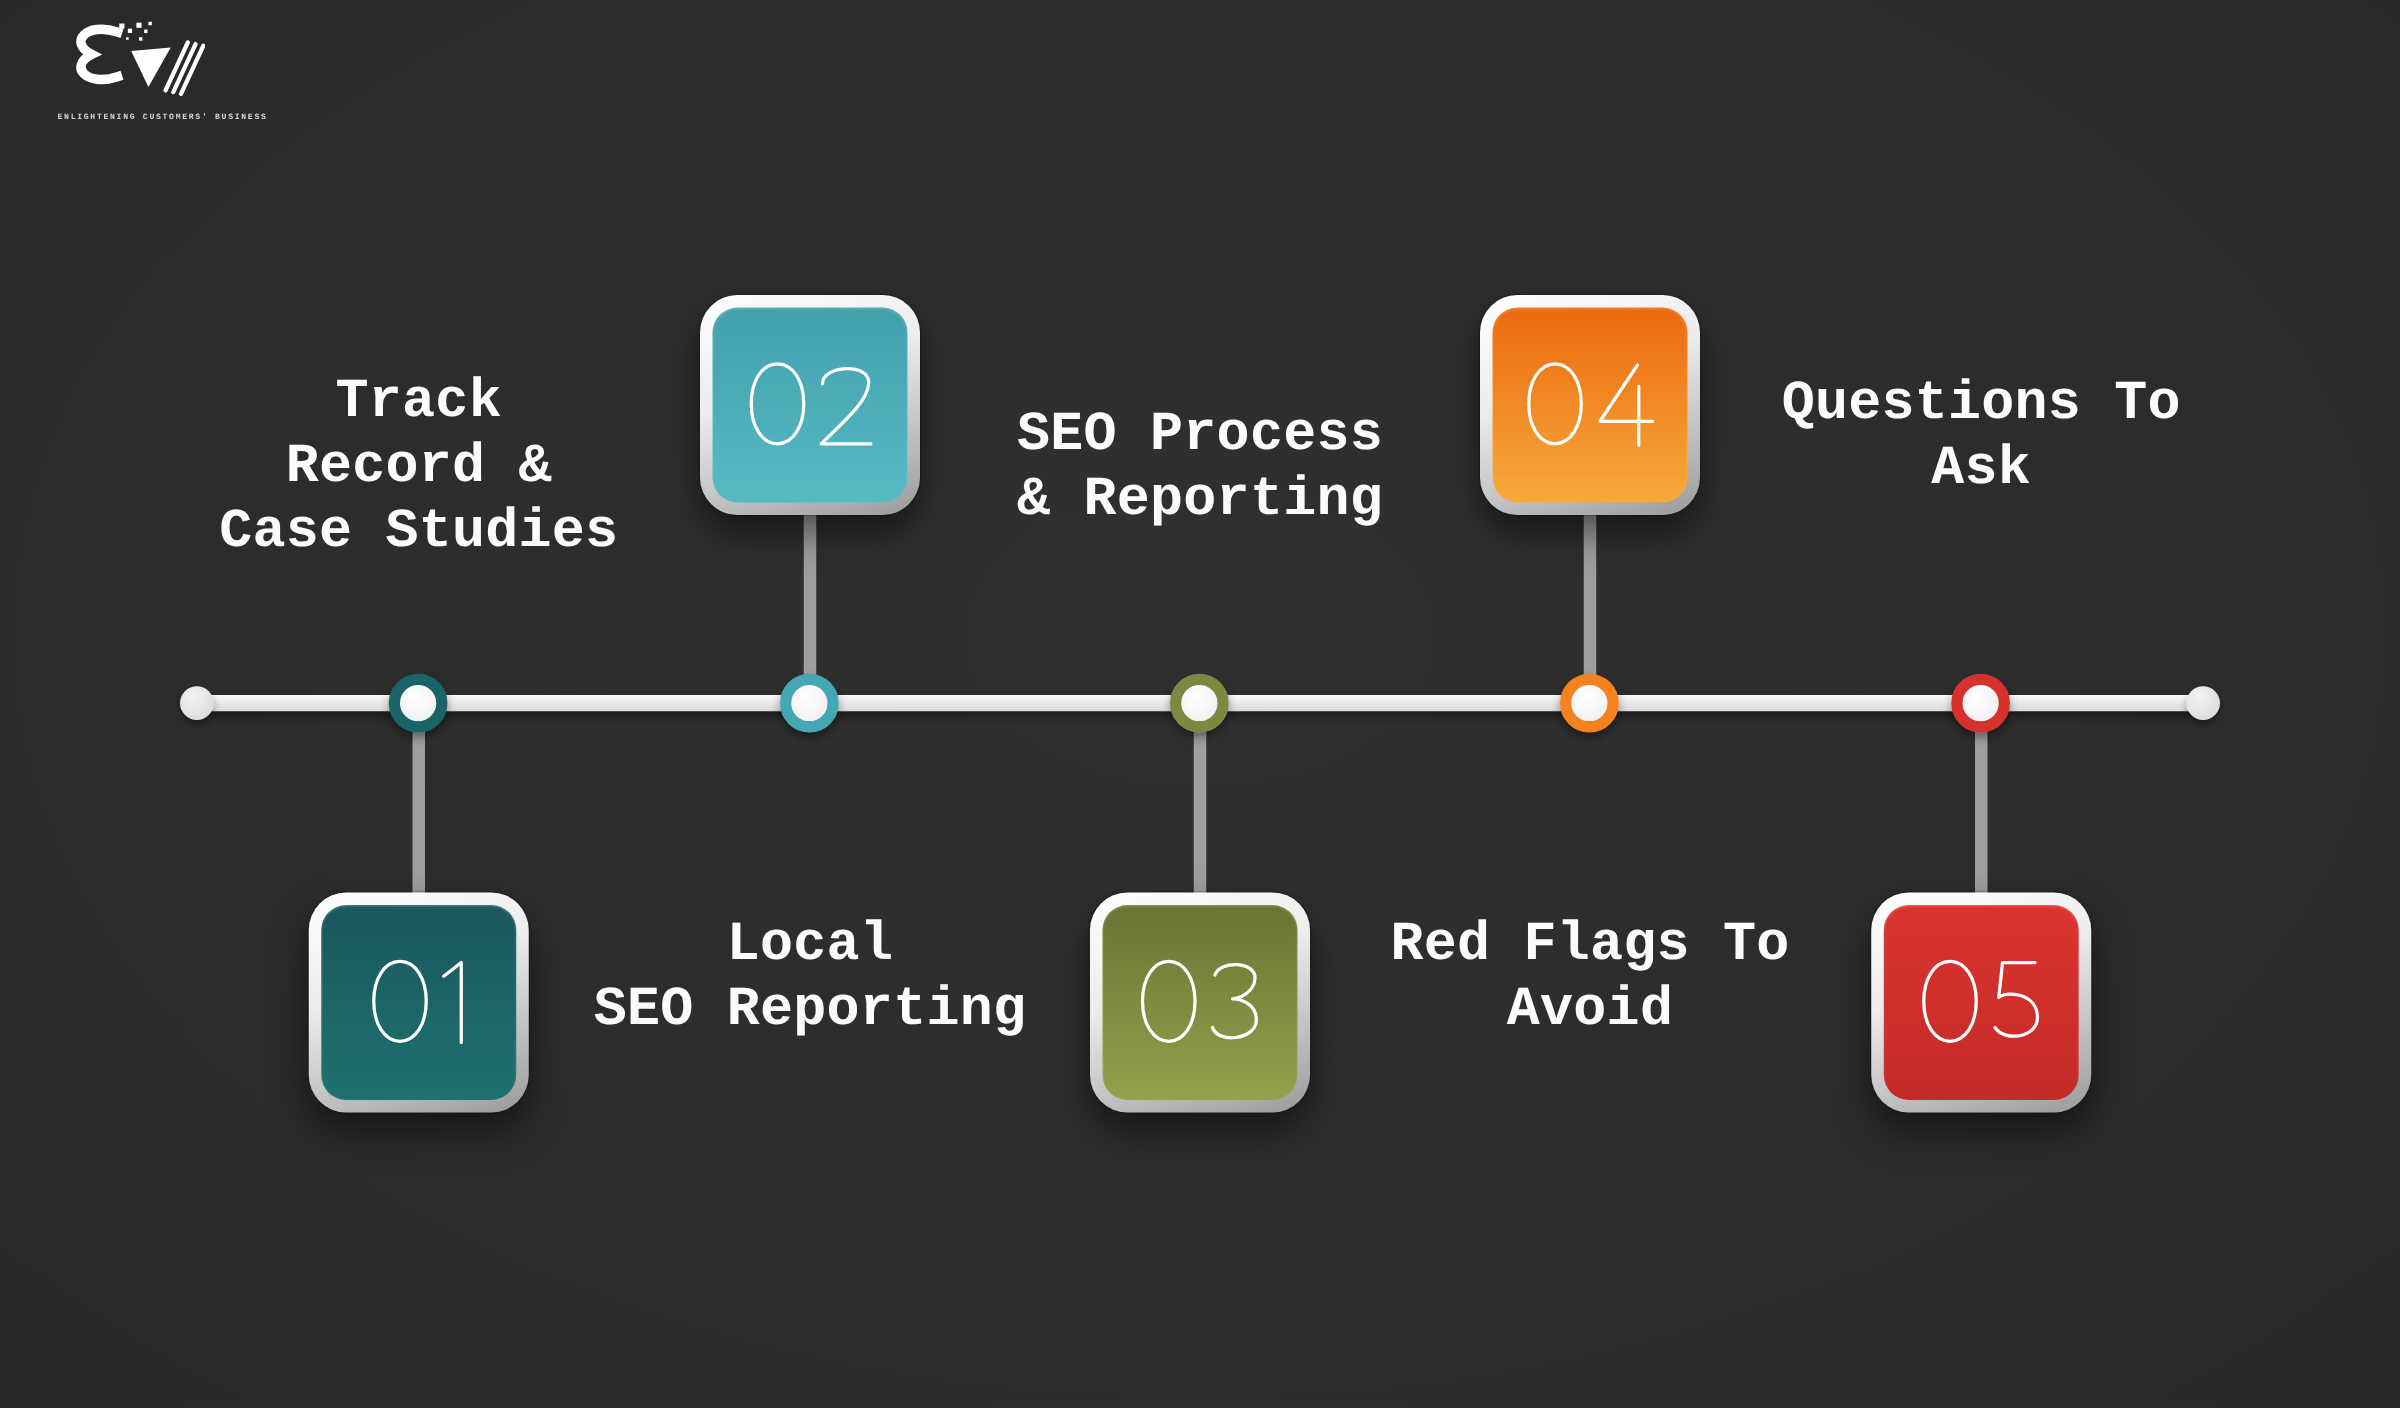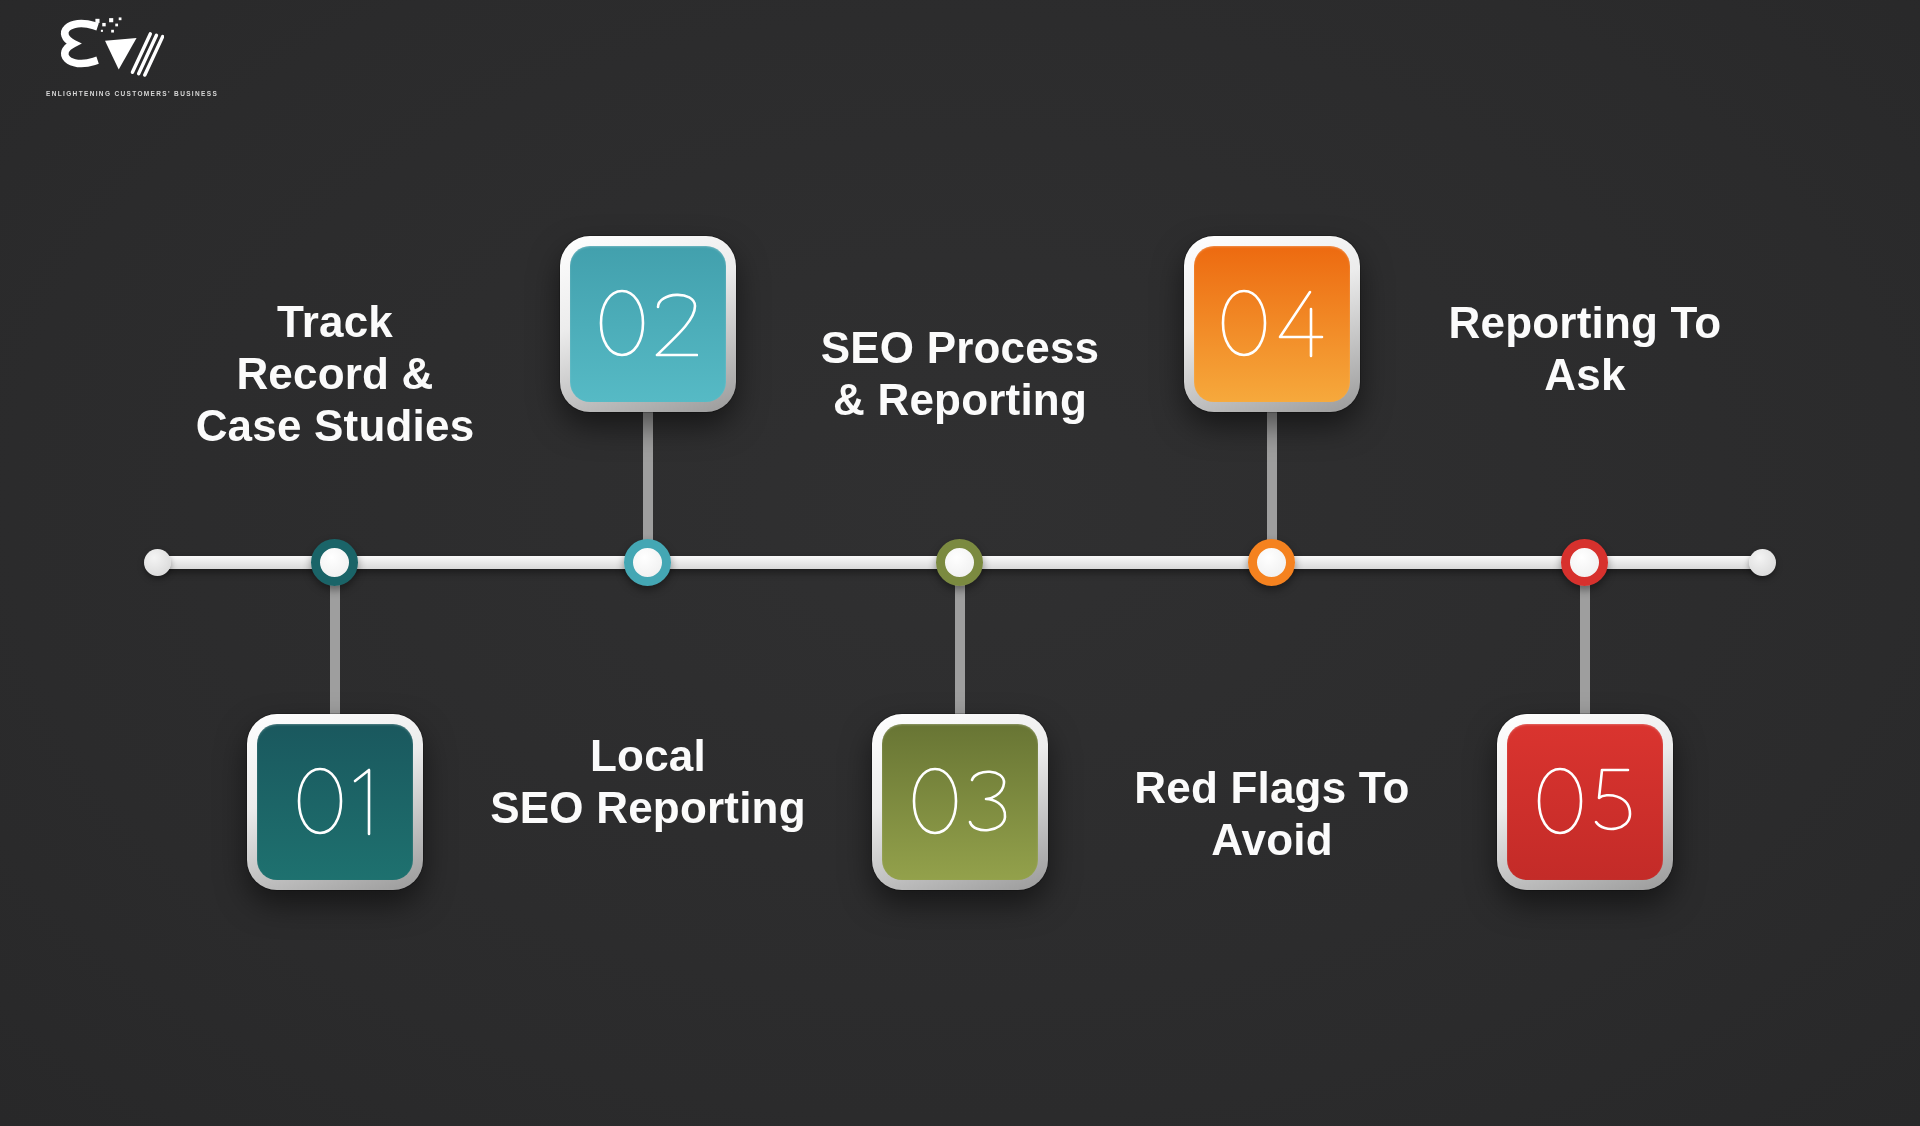--- a/index.html
+++ b/index.html
@@ -1,19 +1,19 @@
 <!DOCTYPE html>
 <html><head>
 <meta charset="utf-8">
 <style>
   html,body{margin:0;padding:0;background:#2d2d2d;}
   .canvas{
     position:relative;width:1920px;height:1126px;overflow:hidden;
     background:radial-gradient(ellipse at 50% 45%, #303031 0%, #2b2b2c 70%, #282829 100%);
-    font-family:Liberation Sans, sans-serif;
+    font-family:Liberation Mono, monospace;
   }
 
   
   .logo{position:absolute;left:46px;top:14px;width:140px;}
   .logo svg{display:block;width:118px;height:70px;}
   .tagline{
     margin-top:6px;font-size:6.5px;letter-spacing:1.35px;color:#d6d6d6;
     white-space:nowrap;font-weight:700;
   }
 
@@ -61,21 +61,21 @@
   .s0 .dot{left:311px;}  .s0 .connector{left:330px;top:560px;height:156px;}
   .s0 .card{left:247px;top:714px;} .s0 .label{left:105px;top:296px;}
 
   .s1 .dot{left:624px;}  .s1 .connector{left:643px;top:410px;height:155px;}
   .s1 .card{left:560px;top:236px;} .s1 .label{left:418px;top:730px;}
 
   .s2 .dot{left:936px;}  .s2 .connector{left:955px;top:560px;height:156px;}
   .s2 .card{left:872px;top:714px;} .s2 .label{left:730px;top:322px;}
 
   .s3 .dot{left:1248px;} .s3 .connector{left:1267px;top:410px;height:155px;}
-  .s3 .card{left:1184px;top:236px;} .s3 .label{left:1042px;top:730px;margin-top:32px;}
+  .s3 .card{left:1184px;top:236px;} .s3 .label{left:1042px;top:730px;}
 
   .s4 .dot{left:1561px;} .s4 .connector{left:1580px;top:560px;height:156px;}
   .s4 .card{left:1497px;top:714px;} .s4 .label{left:1355px;top:297px;}
 </style>
 </head>
 <body>
 
 <div class="canvas">
 
   <div class="logo">
@@ -171,17 +171,17 @@
     <div class="connector" style="background: rgb(158, 158, 158);"></div>
     <div class="dot" style="border-color: rgb(215, 49, 45);"></div>
     <div class="card">
       <div class="card-inner" style="background: linear-gradient(rgb(218, 52, 47), rgb(195, 43, 40));">
         <svg class="num" viewBox="0 0 97 70" width="97" height="70">
             <path d="M23,2 C35.5,2 44,16 44,34 C44,52 35.5,66 23,66 C10.5,66 2,52 2,34 C2,16 10.5,2 23,2 Z" transform="translate(0,0)"></path>
             <path d="M36,3 L10,3 L7,31 C14,25 38,28 38,47 C38,63 12,67 4,55" transform="translate(55,0)"></path>
           </svg>
       </div>
     </div>
-    <div class="label">Reporting To
+    <div class="label">Questions To
 Ask</div>
   </div>
 
 </div>
 
 </body></html>

